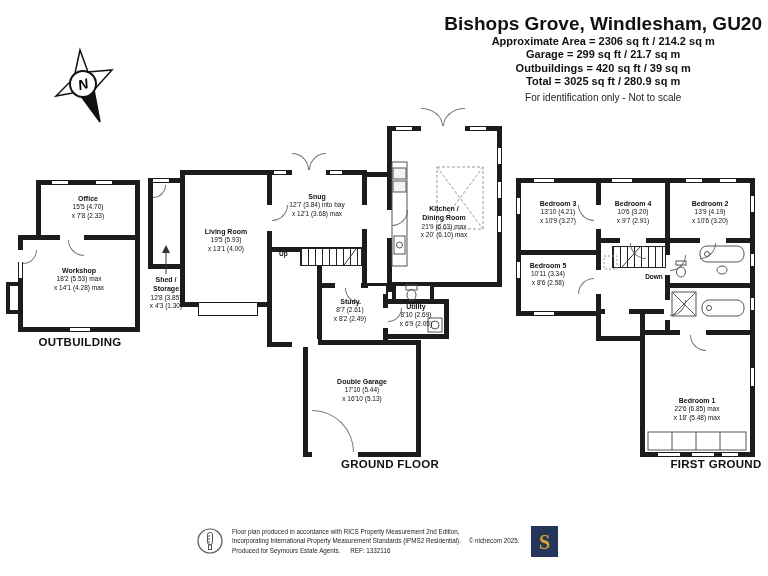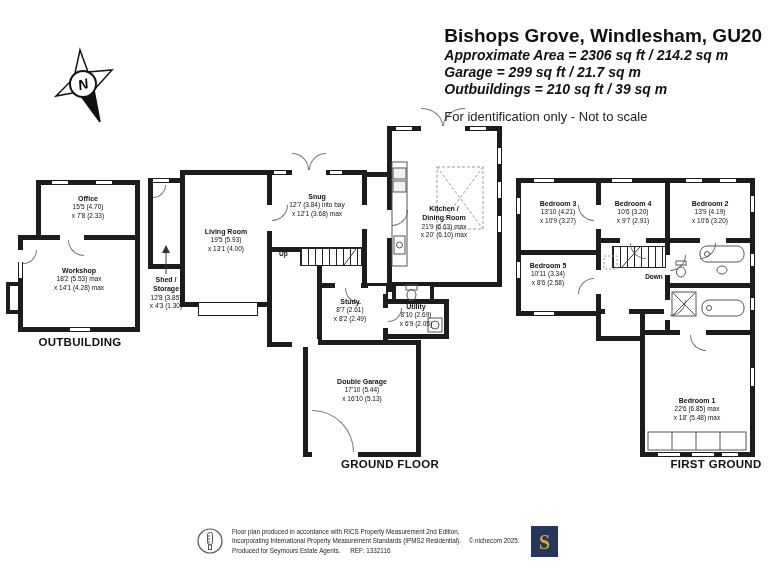--- a/index.html
+++ b/index.html
@@ -16,41 +16,42 @@
   .arc.br{border-right:1px solid #777;border-bottom:1px solid #777;border-bottom-right-radius:100%;}
   .arc.tl{border-left:1px solid #777;border-top:1px solid #777;border-top-left-radius:100%;}
   .arc.tr{border-right:1px solid #777;border-top:1px solid #777;border-top-right-radius:100%;}
   .stairs{position:absolute;border:1px solid #222;box-sizing:border-box;z-index:2;
           background:repeating-linear-gradient(90deg,#222 0,#222 1px,#fff 1px,#fff 7px);}
   .rlabel{position:absolute;text-align:center;z-index:6;}
   .rname{font-weight:bold;font-size:7px;line-height:1.35;}
   .rdim{font-size:6.5px;line-height:1.3;}
   .floor-label{position:absolute;font-weight:bold;font-size:11.5px;letter-spacing:.3px;z-index:6;text-align:center;}
   .tiny-label{position:absolute;font-size:6.5px;font-weight:bold;z-index:6;}
-  #title-block{position:absolute;top:26px;right:6px;text-align:left;z-index:7;}
+  #title-block{position:absolute;top:14px;right:6px;text-align:center;z-index:7;}
   #page-title{font-size:19px;font-weight:bold;line-height:1.1;}
-  .stat-line{font-size:14px;font-weight:bold;line-height:1.22;font-style:italic;}
-  #disclaimer{font-size:13px;margin-top:11px;color:#222;}
+  .stat-line{font-size:11px;font-weight:bold;line-height:1.22;}
+  #disclaimer{font-size:10px;margin-top:3px;color:#222;}
   #fixture-layer{position:absolute;left:0;top:0;z-index:4;pointer-events:none;}
   #compass{position:absolute;left:52px;top:46px;z-index:5;}
   #footer{position:absolute;left:232px;top:527px;width:300px;font-size:6.3px;color:#222;line-height:1.5;z-index:7;}
   #footer-icon{position:absolute;left:196px;top:527px;z-index:7;}
   #logo{position:absolute;left:531px;top:526px;width:27px;height:31px;display:flex;align-items:center;justify-content:center;z-index:7;}
   #logo span{font-family:"Liberation Serif", serif;font-weight:bold;font-size:20px;line-height:1;}
 </style>
 </head>
 <body>
 
 <div id="canvas">
 
   <div id="title-block">
     <div id="page-title">Bishops Grove, Windlesham, GU20</div>
     <div class="stat-line">Approximate Area = 2306 sq ft / 214.2 sq m</div>
     <div class="stat-line">Garage = 299 sq ft / 21.7 sq m</div>
-    <div class="stat-line">Outbuildings = 210 sq ft / 39 sq m</div>
+    <div class="stat-line">Outbuildings = 420 sq ft / 39 sq m</div>
+    <div class="stat-line">Total = 3025 sq ft / 280.9 sq m</div>
     <div id="disclaimer">For identification only - Not to scale</div>
   </div>
 
   <svg id="compass" width="66" height="84" viewBox="0 0 66 84">
     <polygon points="28,4 36,26 60,24 42,44 48,76 26,46 4,50 22,32" fill="#fff" stroke="#111" stroke-width="1.5"></polygon>
     <polygon points="42,44 48,76 26,46" fill="#111"></polygon>
     <circle cx="31" cy="38" r="13" fill="#fff" stroke="#111" stroke-width="2"></circle>
     <text x="31" y="43" text-anchor="middle" font-size="14" font-weight="bold" font-style="italic" transform="rotate(-15 31 38)">N</text>
   </svg>
 

